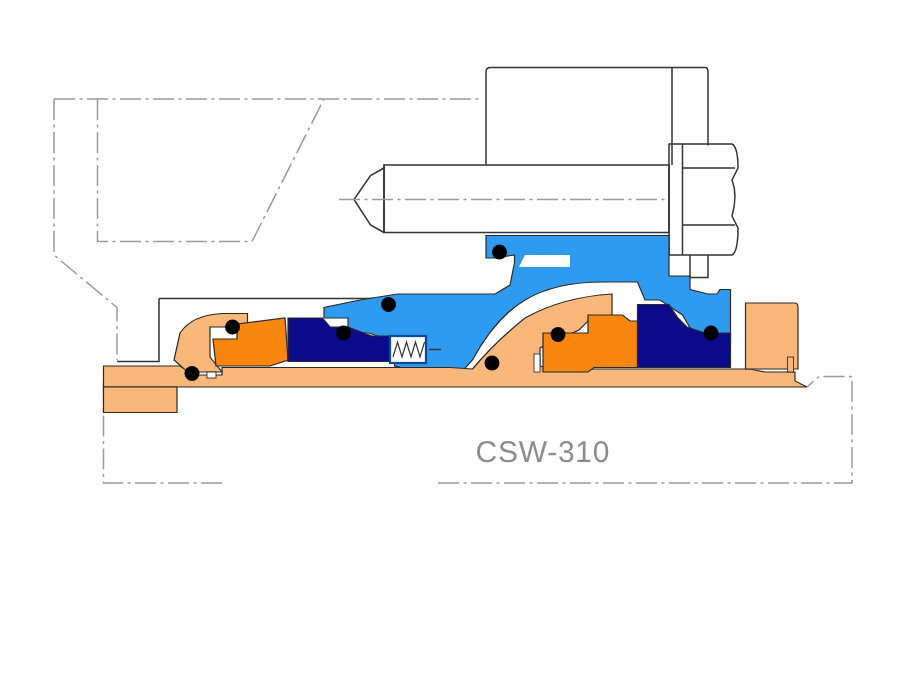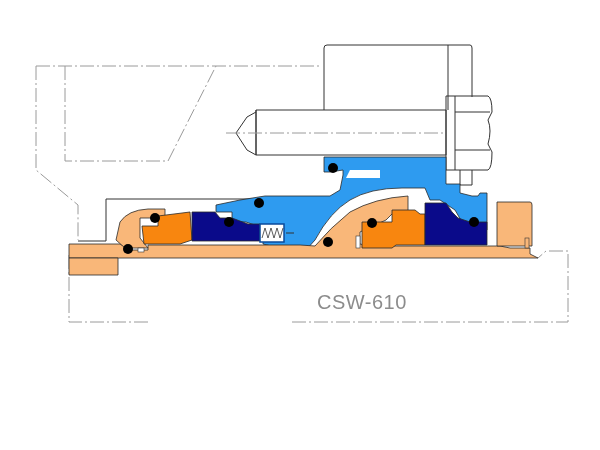--- a/index.html
+++ b/index.html
@@ -102,13 +102,13 @@
     <circle cx="128" cy="249" r="5" fill="#000"></circle>
     <circle cx="229" cy="222" r="5" fill="#000"></circle>
     <circle cx="259" cy="203" r="5" fill="#000"></circle>
     <circle cx="333" cy="168" r="5" fill="#000"></circle>
     <circle cx="328" cy="242" r="5" fill="#000"></circle>
     <circle cx="372" cy="223" r="5" fill="#000"></circle>
     <circle cx="474" cy="222" r="5" fill="#000"></circle>
   </g>
 </svg>
 
-<div class="label">CSW-610</div>
+<div class="label">CSW-310</div>
 
 </body></html>

